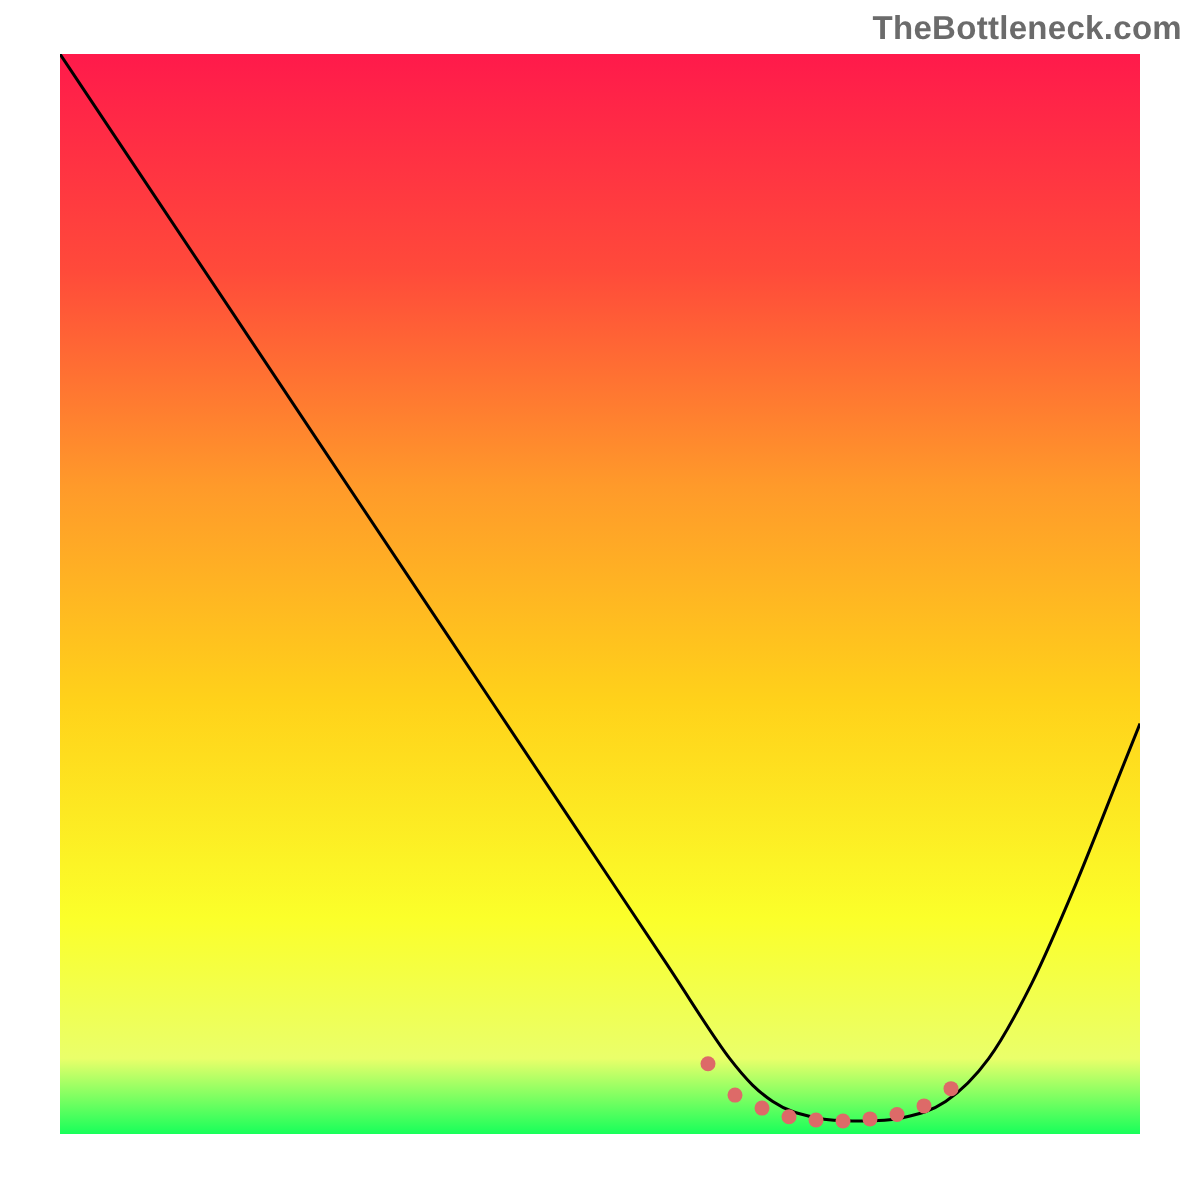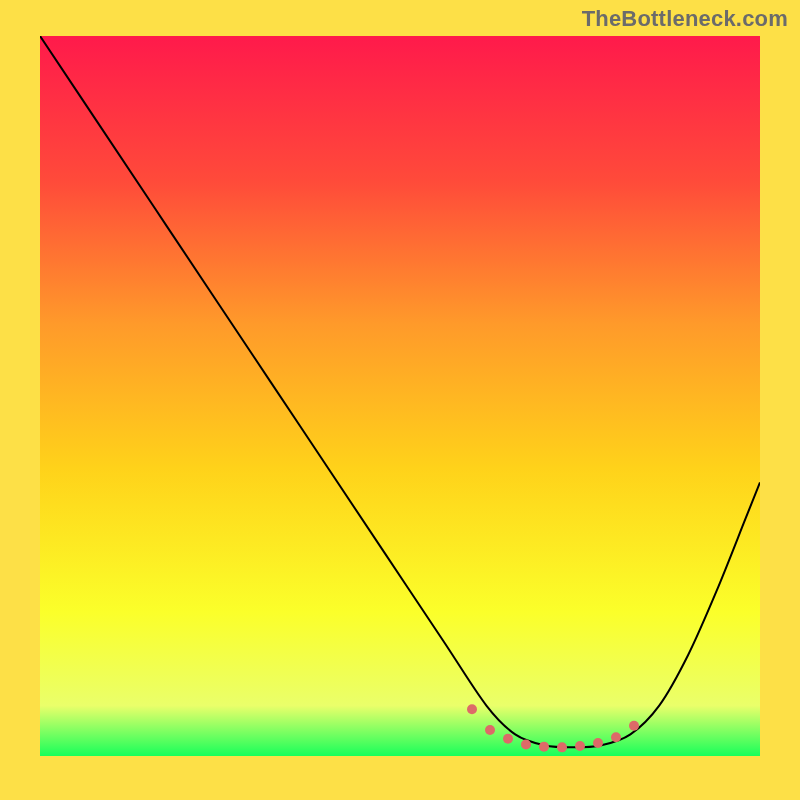--- a/index.html
+++ b/index.html
@@ -1,21 +1,21 @@
 <!DOCTYPE html>
 <html><head>
 <meta charset="utf-8">
 <style>
   * { margin: 0; padding: 0; box-sizing: border-box; }
   html, body { width: 800px; height: 800px; background: #000; overflow: hidden; }
   .container {
     position: relative;
     width: 800px;
     height: 800px;
-    background: #fde047;
+    background: #ffffff;
   }
   .watermark {
     position: absolute;
     top: 6px;
     right: 12px;
     color: #6b6b6b;
     font-family: Arial, Helvetica, sans-serif;
     font-size: 22px;
     font-weight: bold;
     letter-spacing: 0.2px;

